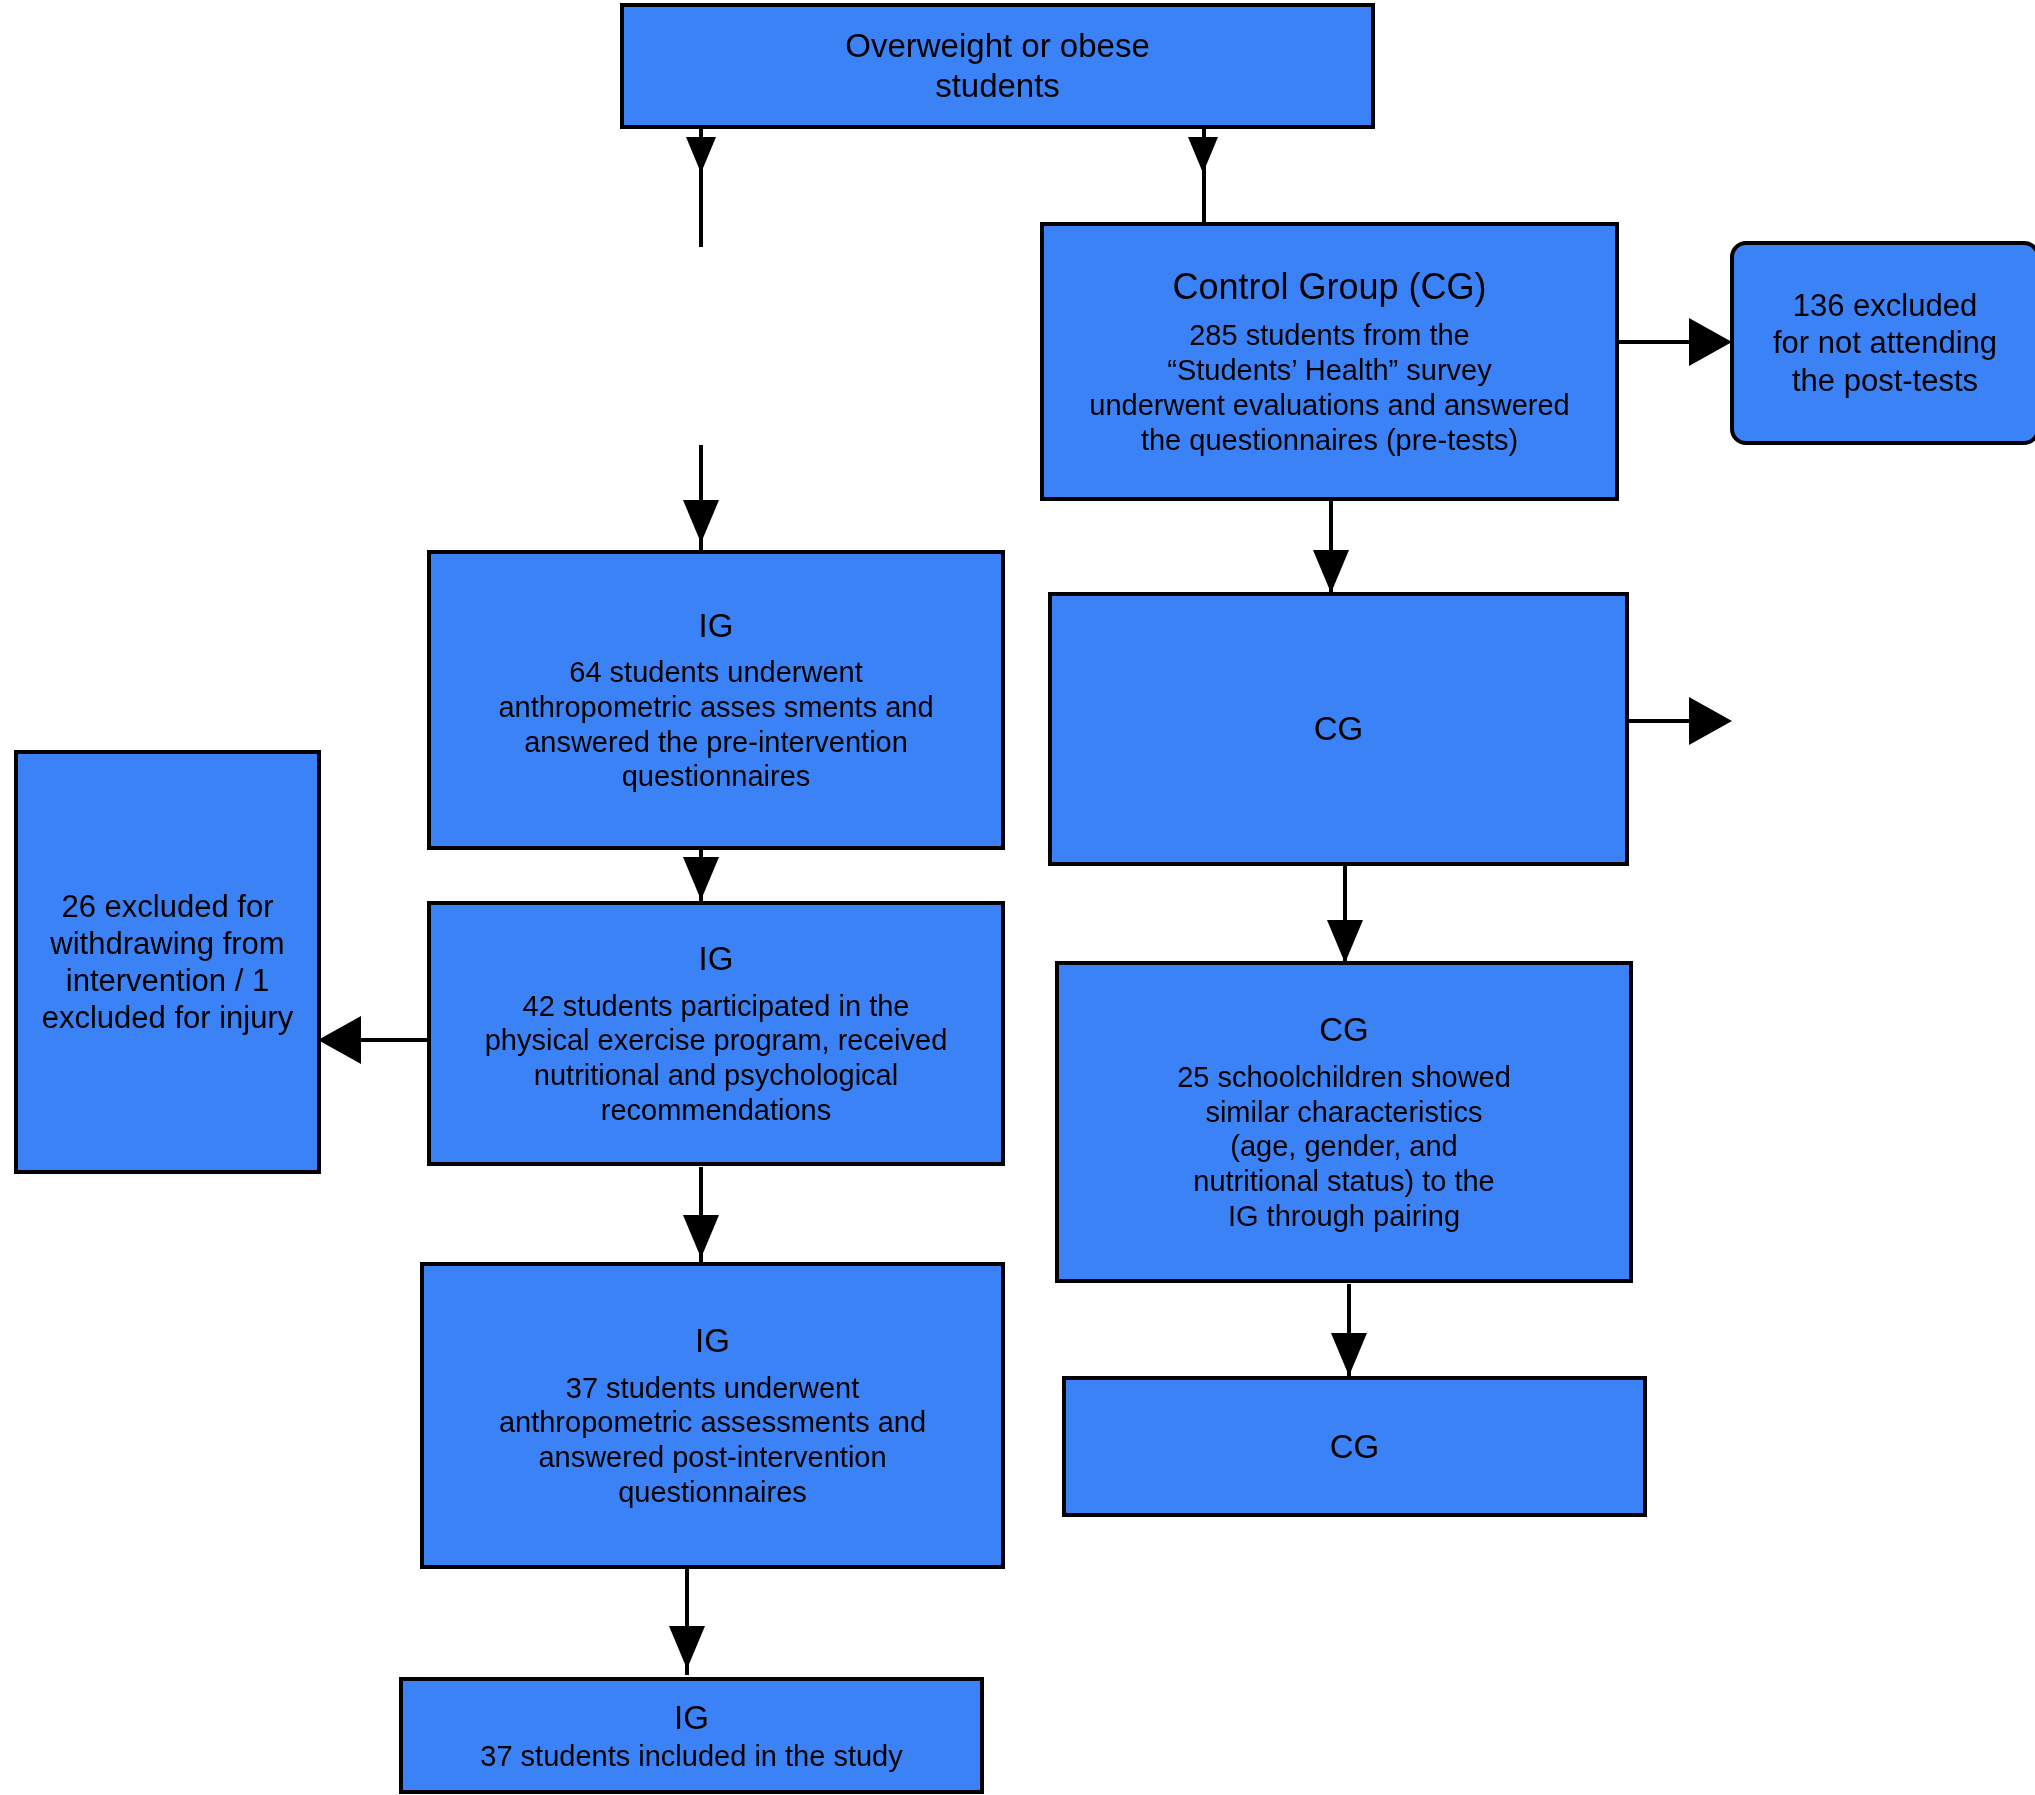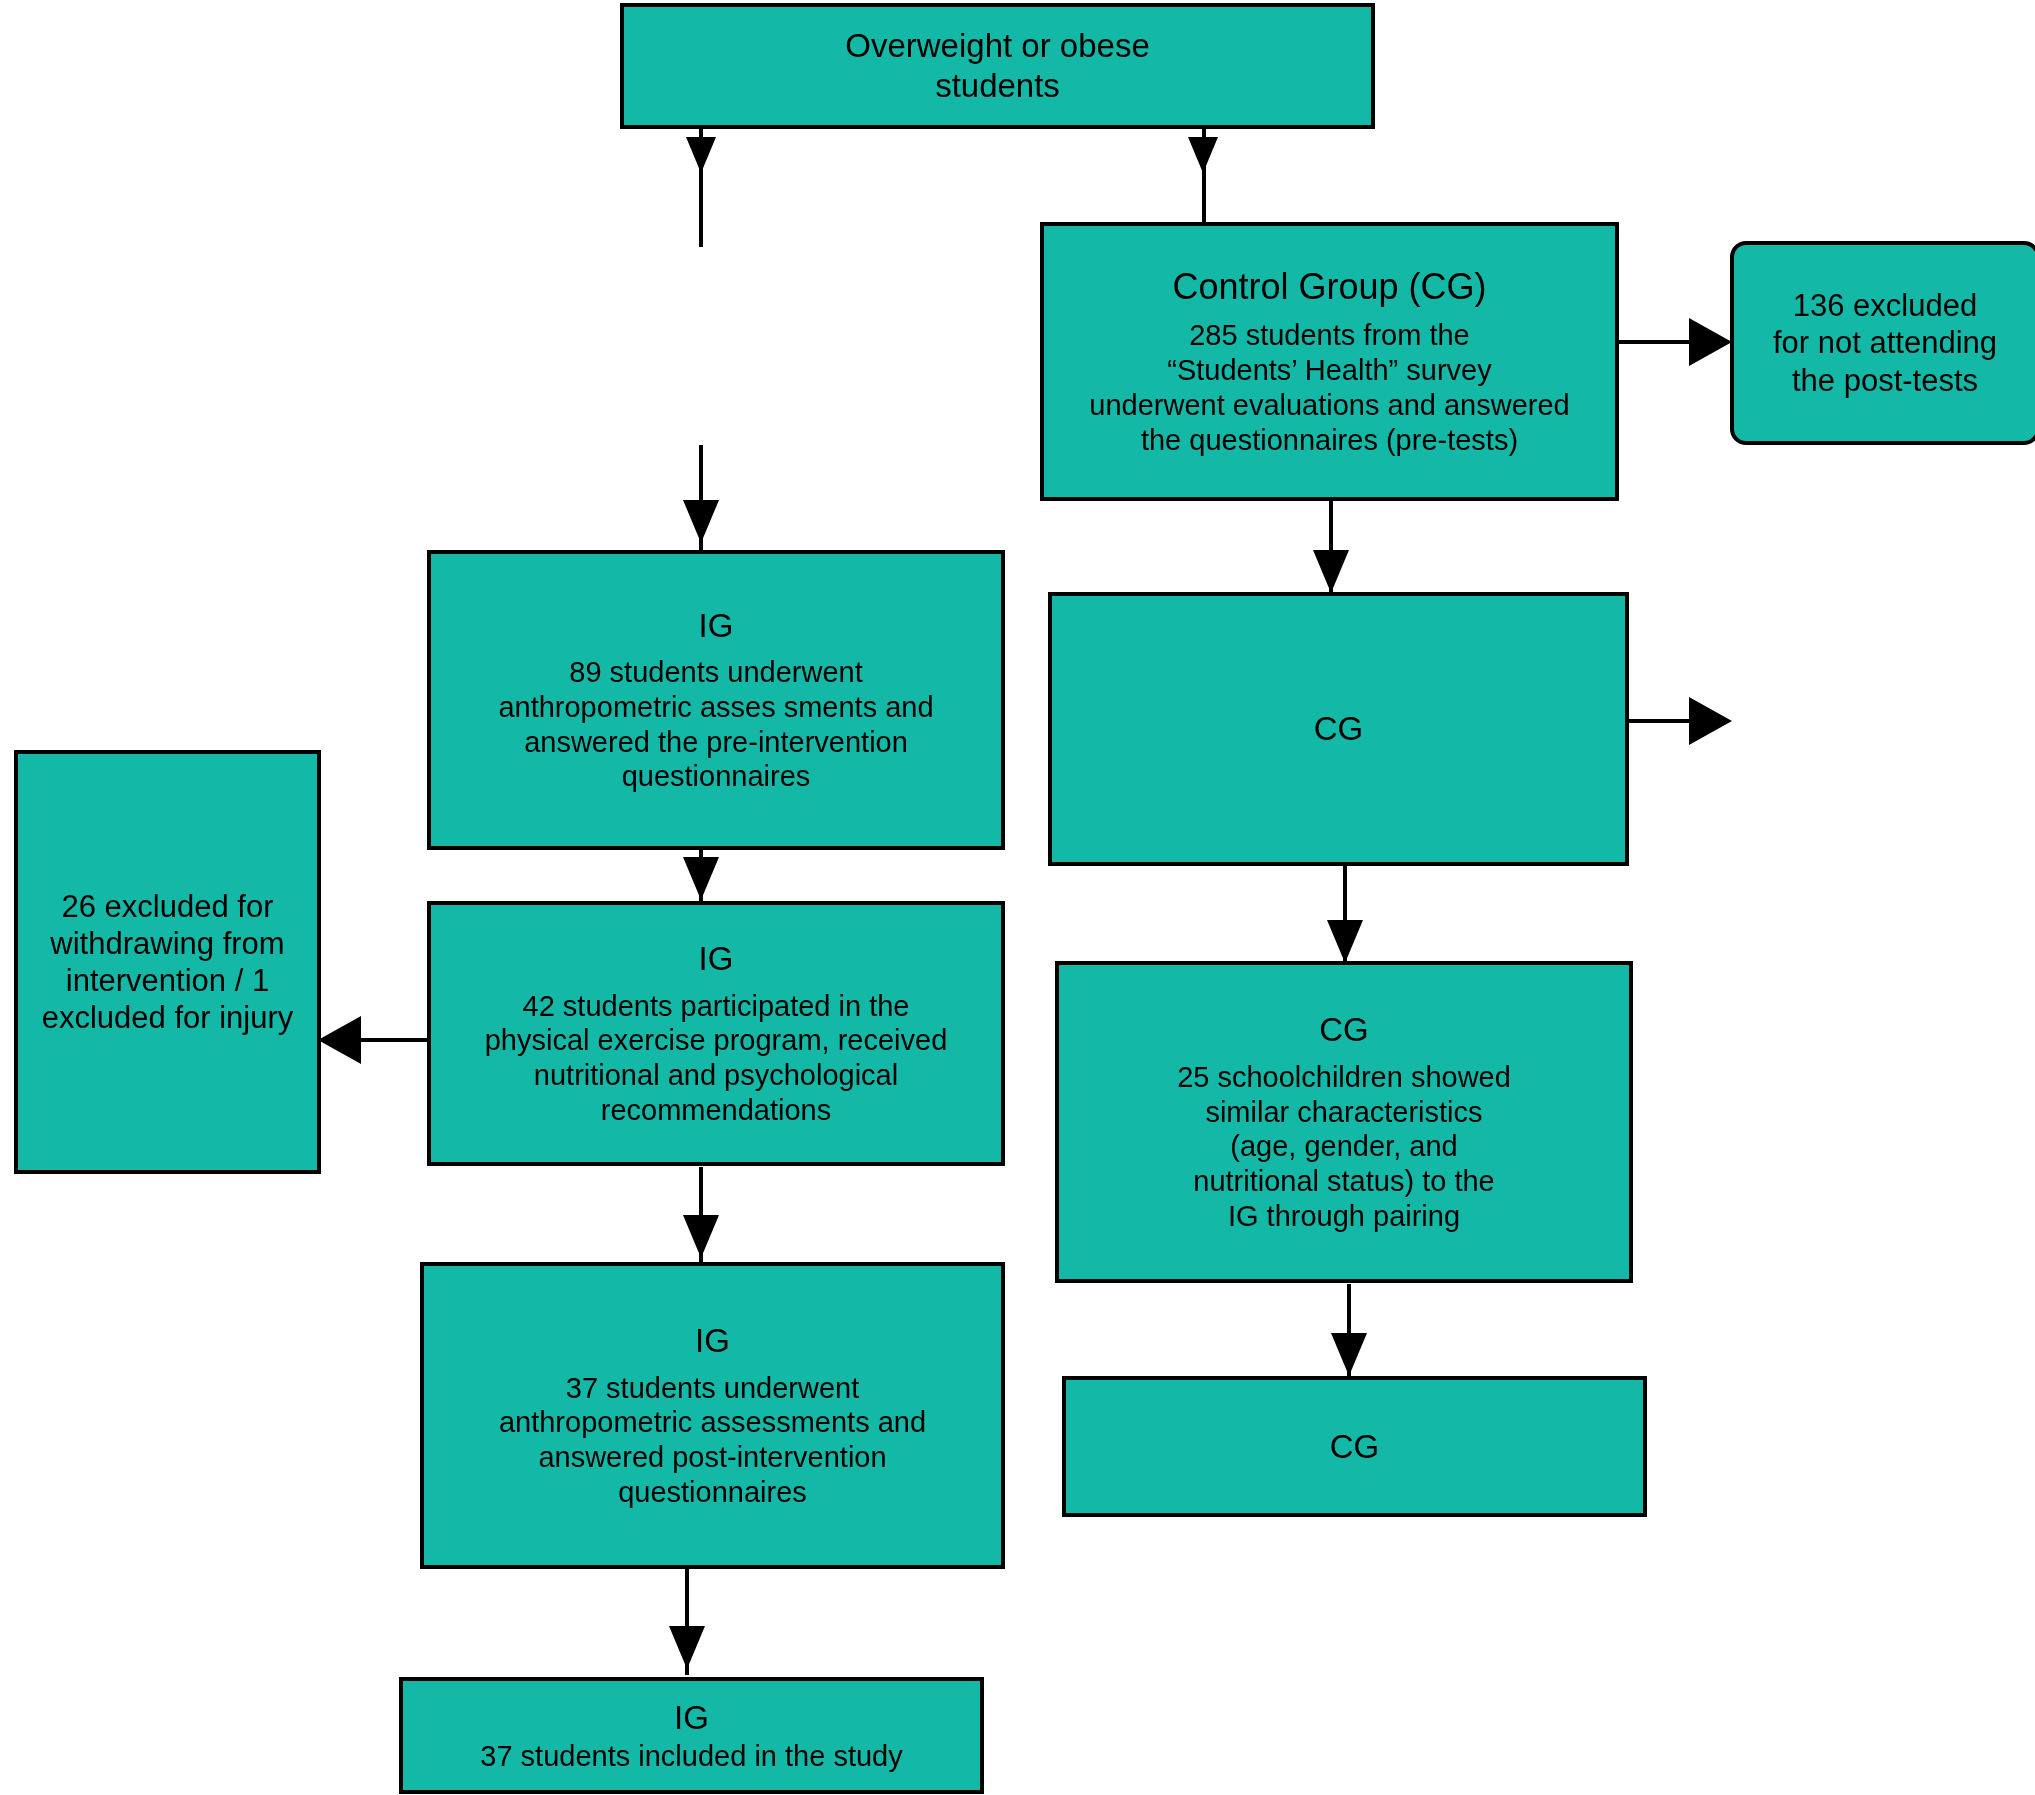--- a/index.html
+++ b/index.html
@@ -14,21 +14,21 @@
     height: 1795px;
     background: #ffffff;
     font-family: "Liberation Sans", "DejaVu Sans", sans-serif;
     color: #000000;
     overflow: hidden;
   }
   
   .box {
     position: absolute;
     box-sizing: border-box;
-    background: #14b8a6;
+    background: #3b82f6;
     border: 4.9px solid #000000;
     display: flex;
     flex-direction: column;
     align-items: center;
     justify-content: center;
     text-align: center;
     line-height: 1.20;
     padding: 5.6px 9.8px;
   }
   .box .ttl {
@@ -118,21 +118,21 @@
   <div class="arrow-right" style="left:1689px; top:318px;"></div>
 
   <div class="vline" style="left:699px; top:445px; width:4.2px; height:105px;"></div>
   <div class="arrow-down" style="left:683px; top:500px;"></div>
 
   <div class="vline" style="left:1329px; top:501px; width:4.2px; height:91px;"></div>
   <div class="arrow-down" style="left:1313px; top:550px;"></div>
 
   <div class="box" style="left:427px; top:550px; width:578px; height:300px;">
     <span class="ttl">IG</span>
-    <span class="body">89 students underwent
+    <span class="body">64 students underwent
 anthropometric asses sments and
 answered the pre-intervention
 questionnaires</span>
   </div>
 
   <div class="box" style="left:1048px; top:592px; width:581px; height:274px;">
     <span class="ttl">CG</span>
   </div>
 
 

